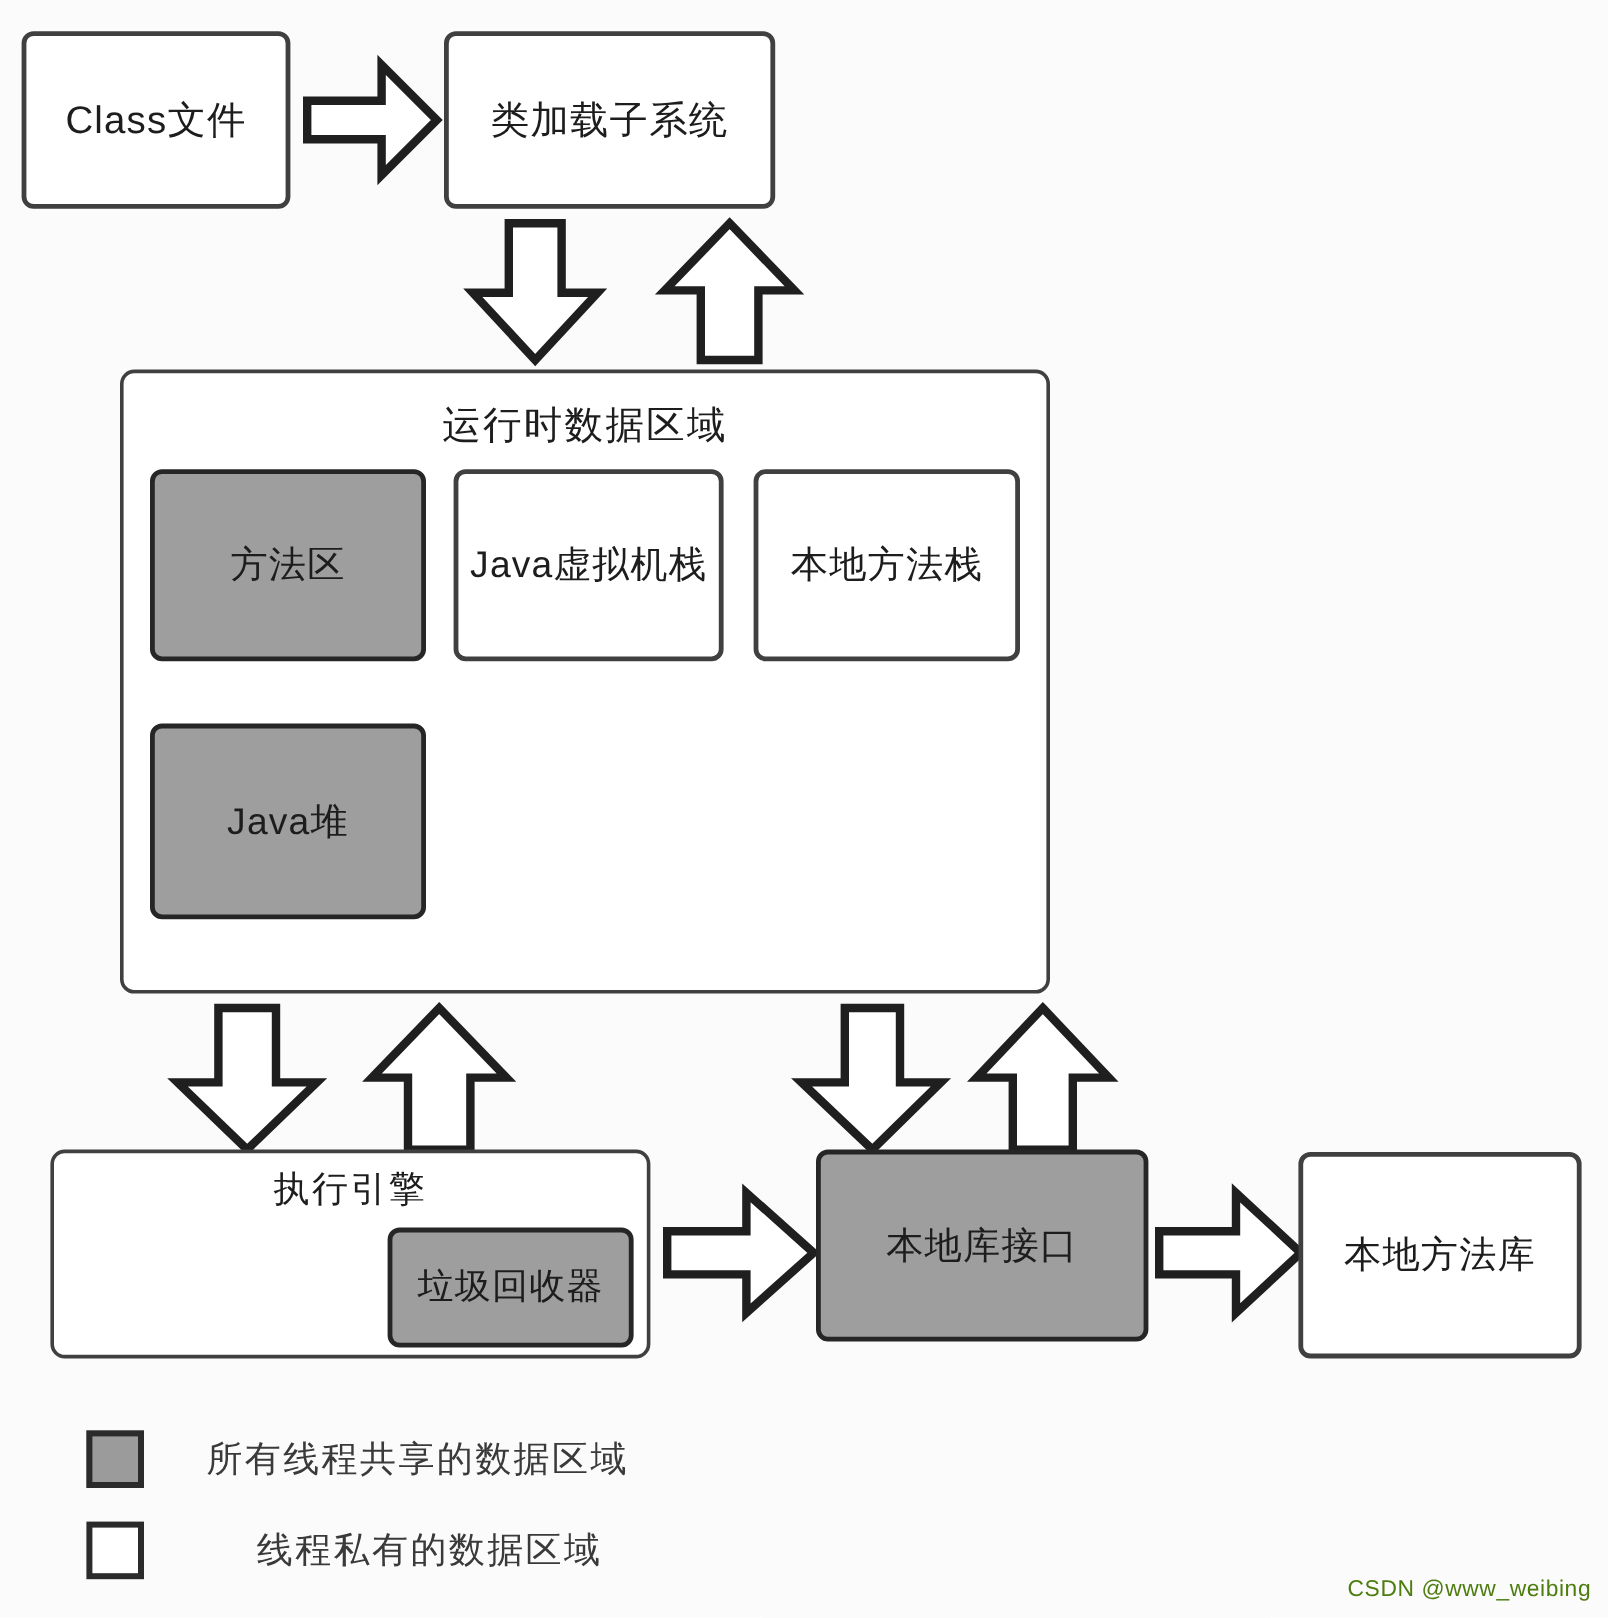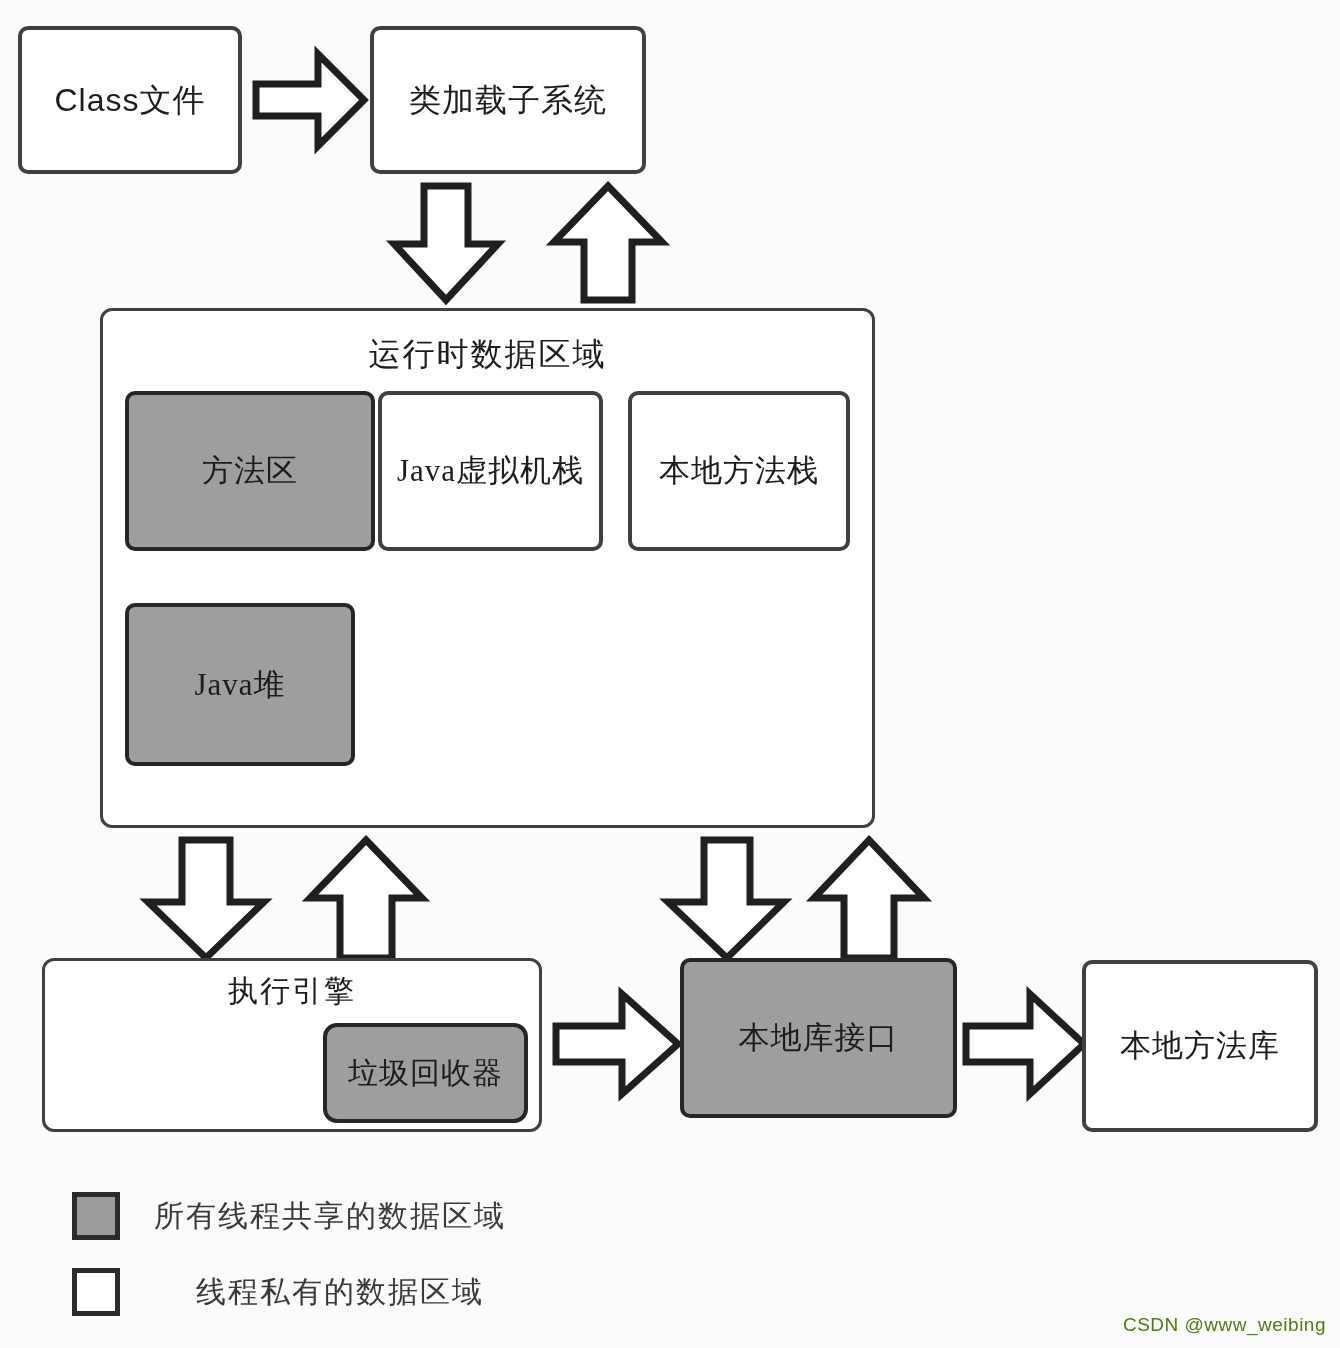--- a/index.html
+++ b/index.html
@@ -75,21 +75,21 @@
     height: 48px;
     box-sizing: border-box;
     border: 5px solid #2b2b2b;
     background: #ffffff;
     flex: 0 0 auto;
   }
   .legend-swatch.gray {
     background: #9b9b9b;
   }
   .legend-text {
-    margin-left: 34px;
+    margin-left: 52px;
     font-size: 30px;
     color: #3a3a3a;
     letter-spacing: 2px;
     white-space: nowrap;
   }
   .watermark {
     position: absolute;
     right: 14px;
     bottom: 12px;
     font-size: 19px;
@@ -125,24 +125,24 @@
       <polygon points="36,4 80,4 80,62 110,62 58,118 6,62 36,62"></polygon>
     </svg>
   </div>
 
   <div class="arrow" style="left:548px; top:182px; width:120px; height:122px;">
     <svg viewBox="0 0 120 122" width="120" height="122">
       <polygon points="60,4 114,60 84,60 84,118 36,118 36,60 6,60"></polygon>
     </svg>
   </div>
 
-  <div class="box container" style="left:100px; top:308px; width:775px; height:520px;font-family:Liberation Serif, serif;">
+  <div class="box container" style="left:100px; top:308px; width:775px; height:520px;">
     <div class="container-title f32" style="top:22px;">运行时数据区域</div>
 
-    <div class="box gray f31" style="left:22px; top:80px; width:250px; height:160px;">
+    <div class="box gray f31" style="left:22px; top:80px; width:230px; height:160px;">
       <span class="label">方法区</span>
     </div>
 
     <div class="box f31" style="left:275px; top:80px; width:225px; height:160px;">
       <span class="label">Java虚拟机栈</span>
     </div>
 
     <div class="box f31" style="left:525px; top:80px; width:222px; height:160px;">
       <span class="label">本地方法栈</span>
     </div>
@@ -174,21 +174,21 @@
   <div class="arrow" style="left:808px; top:836px; width:122px; height:126px;">
     <svg viewBox="0 0 122 126" width="122" height="126">
       <polygon points="61,4 116,62 86,62 86,122 36,122 36,62 6,62"></polygon>
     </svg>
   </div>
 
   <div class="box container" style="left:42px; top:958px; width:500px; height:174px;">
     <div class="container-title f30" style="top:10px;">执行引擎</div>
 
 
-    <div class="box gray f30" style="left:278px; top:62px; width:205px; height:100px;border-radius:14px;">
+    <div class="box gray f30" style="left:278px; top:62px; width:205px; height:100px;">
       <span class="label">垃圾回收器</span>
     </div>
   </div>
 
   <div class="arrow" style="left:552px; top:988px; width:130px; height:112px;">
     <svg viewBox="0 0 130 112" width="130" height="112">
       <polygon points="4,38 70,38 70,6 126,56 70,106 70,74 4,74"></polygon>
     </svg>
   </div>
 

